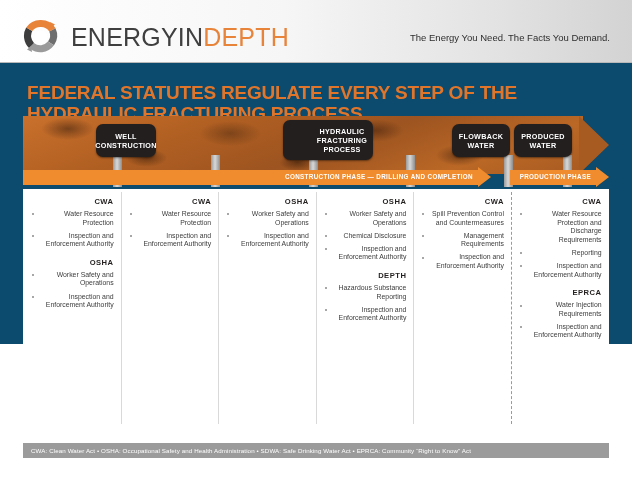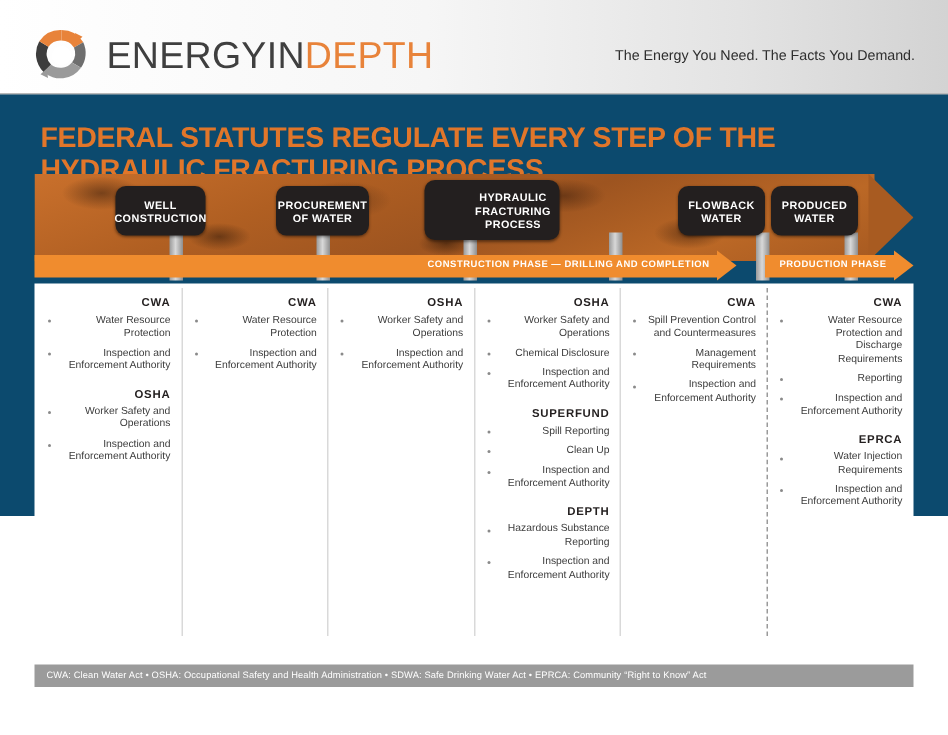--- a/index.html
+++ b/index.html
@@ -152,25 +152,22 @@
     <div class="band-tip"></div>
   </div>
 
   <div class="stem" style="left:113px;"></div>
   <div class="stem" style="left:211px;"></div>
   <div class="stem" style="left:309px;"></div>
   <div class="stem" style="left:406px;"></div>
   <div class="stem" style="left:504px;"></div>
   <div class="stem" style="left:563px;"></div>
 
-  <div class="bubble" style="left:77px;width:60px;">
+  <div class="bubble" style="left:96px;width:60px;">
     <span>WELL CONSTRUCTION</span>
-  </div>
-  <div class="bubble" style="left:184px;width:62px;">
-    <span>PROCUREMENT OF WATER</span>
   </div>
   <div class="bubble" style="left:283px;width:62px;top:120px;height:40px;padding-left:28px;">
     <span>HYDRAULIC FRACTURING PROCESS</span>
   </div>
   <div class="bubble" style="left:452px;width:58px;">
     <span>FLOWBACK WATER</span>
   </div>
   <div class="bubble" style="left:514px;width:58px;">
     <span>PRODUCED WATER</span>
   </div>
@@ -227,28 +224,20 @@
         <div class="vline"></div>
         <div class="grp">
           <h4>OSHA</h4>
           <ul>
             <li>Worker Safety and Operations</li>
             <li>Chemical Disclosure</li>
             <li>Inspection and Enforcement Authority</li>
           </ul>
         </div>
         <div class="grp">
-          <h4>SUPERFUND</h4>
-          <ul>
-            <li>Spill Reporting</li>
-            <li>Clean Up</li>
-            <li>Inspection and Enforcement Authority</li>
-          </ul>
-        </div>
-        <div class="grp">
           <h4>DEPTH</h4>
           <ul>
             <li>Hazardous Substance Reporting</li>
             <li>Inspection and Enforcement Authority</li>
           </ul>
         </div>
       </div>
       <div class="col">
         <div class="vline"></div>
         <div class="grp">

